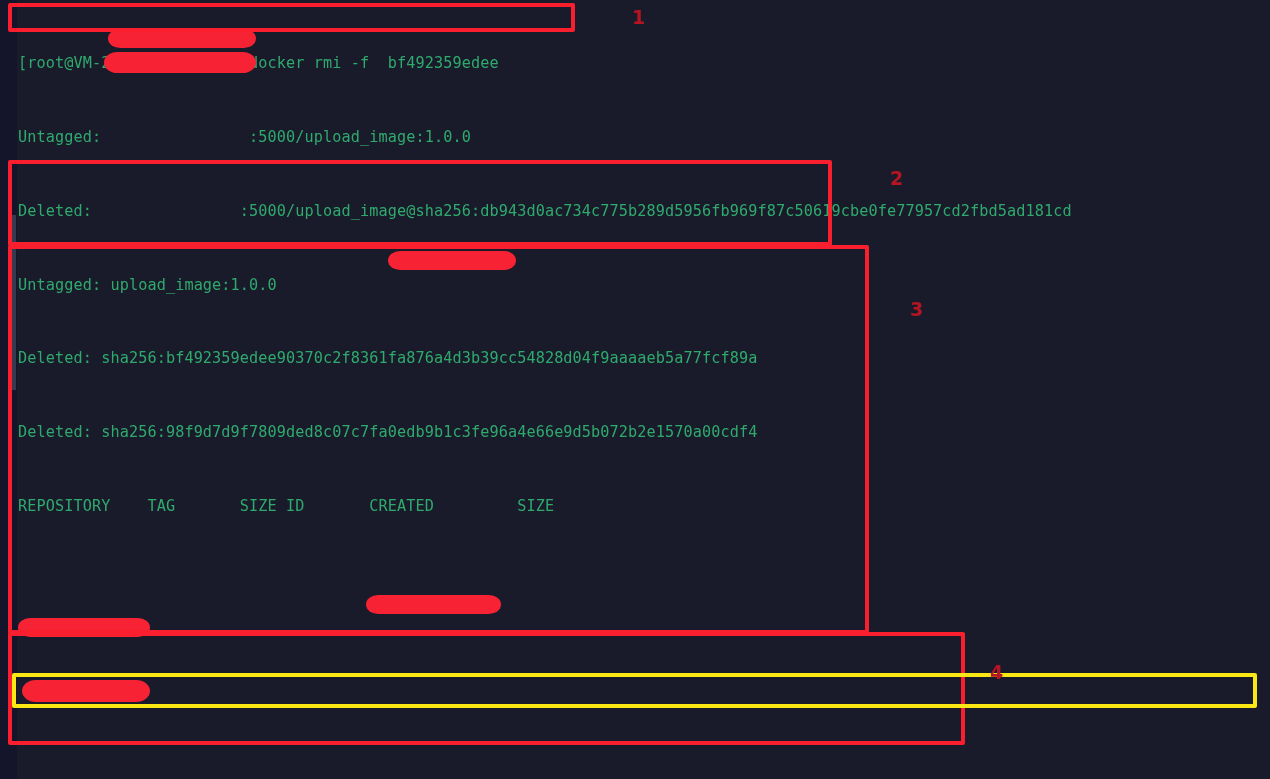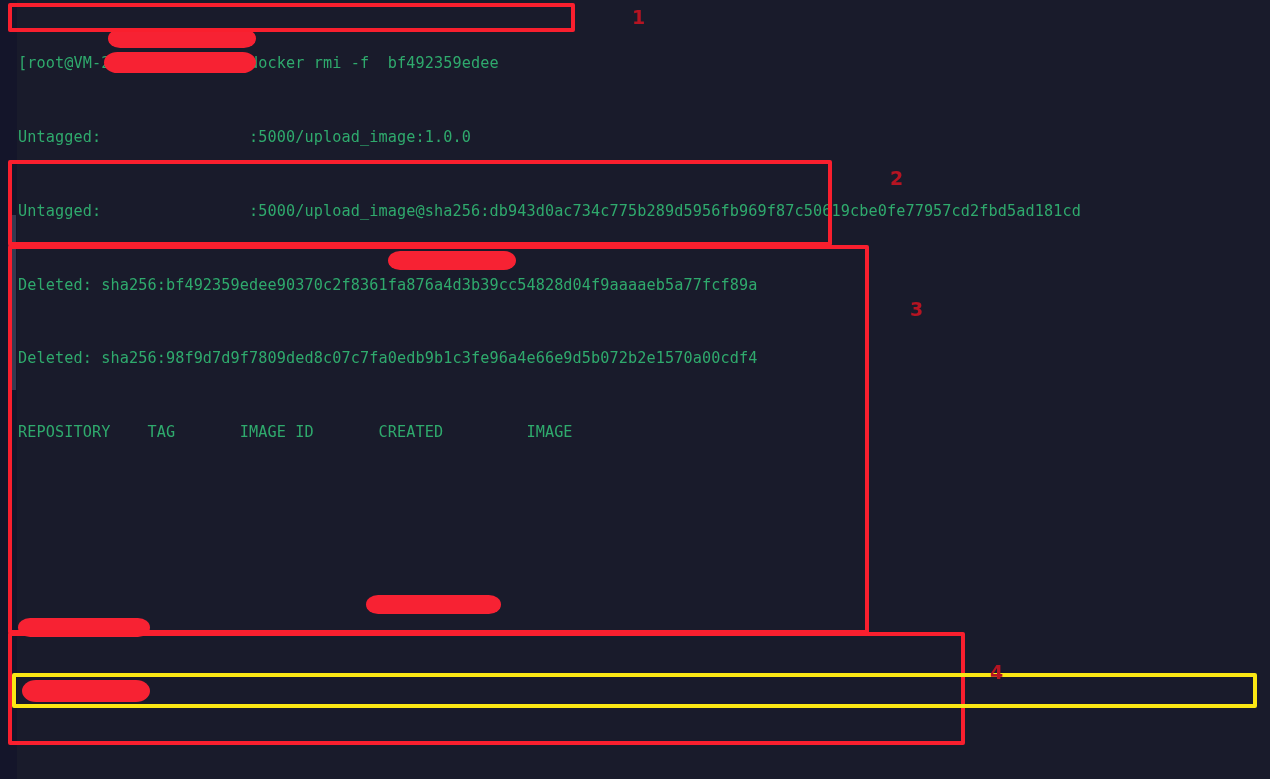--- a/index.html
+++ b/index.html
@@ -91,24 +91,25 @@
 
 <div id="terminal">
 
   <div class="gutter">
     <div class="gutter-thumb"></div>
   </div>
 
   <div class="lines">
     <div class="line">[root@VM-24-5-centos ~]# docker rmi -f  bf492359edee</div>
     <div class="line">Untagged:                :5000/upload_image:1.0.0</div>
-    <div class="line">Untagged:                :5000/upload_image@sha256:db943d0ac734c775b289d5956fb969f87c50619cbe0fe77957cd2fbd5ad181cd</div>
+    <div class="line">Deleted:                :5000/upload_image@sha256:db943d0ac734c775b289d5956fb969f87c50619cbe0fe77957cd2fbd5ad181cd</div>
+    <div class="line">Untagged: upload_image:1.0.0</div>
     <div class="line">Deleted: sha256:bf492359edee90370c2f8361fa876a4d3b39cc54828d04f9aaaaeb5a77fcf89a</div>
     <div class="line">Deleted: sha256:98f9d7d9f7809ded8c07c7fa0edb9b1c3fe96a4e66e9d5b072b2e1570a00cdf4</div>
-    <div class="line">REPOSITORY    TAG       IMAGE ID       CREATED         IMAGE</div>
+    <div class="line">REPOSITORY    TAG       SIZE ID       CREATED         SIZE</div>
     
     
     
     
     
     
     
     
     
     

